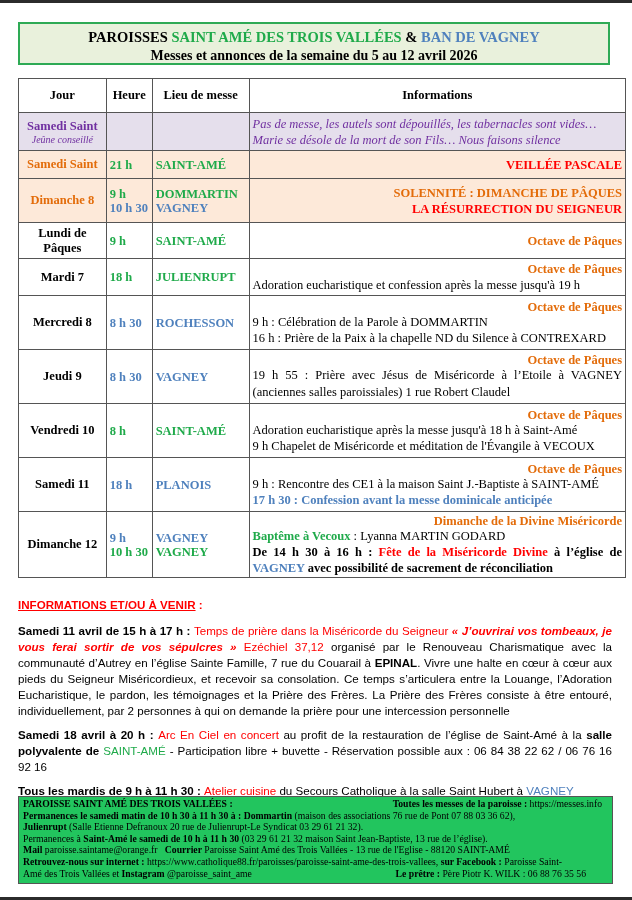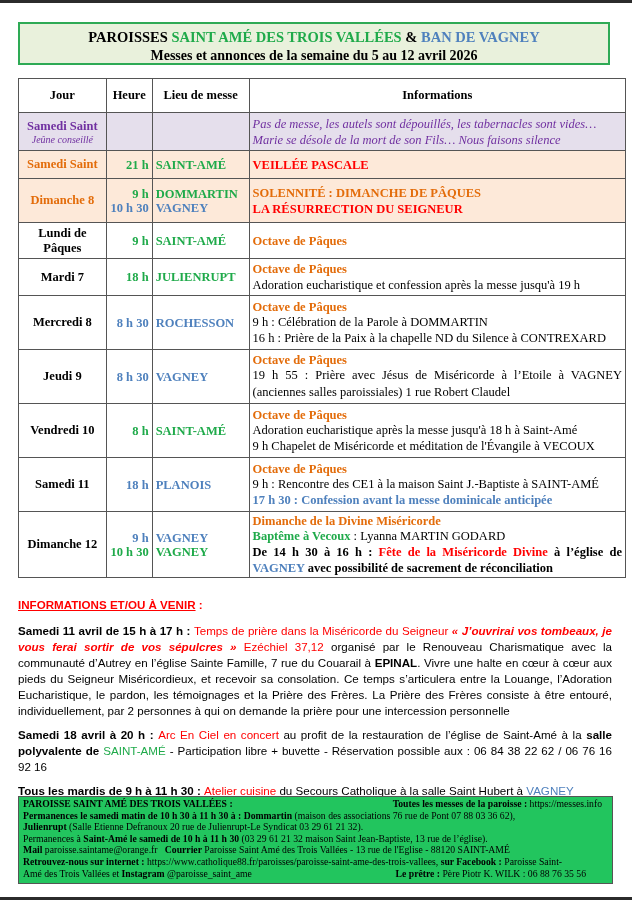--- a/index.html
+++ b/index.html
@@ -26,24 +26,24 @@
   table.sched {
     position: absolute; left: 18px; top: 78px; width: 608px;
     border-collapse: collapse; font-size: 12.5px;
   }
   table.sched td, table.sched th {
     border: 1px solid #555; padding: 0 3px; vertical-align: middle;
   }
   table.sched th { font-weight: bold; font-size: 12.5px; height: 33px; }
   col.c1 { width: 86px; } col.c2 { width: 45px; } col.c3 { width: 95px; } col.c4 { width: 369px; }
   .day { text-align: center; font-weight: bold; }
-  .time { text-align: right; font-weight: bold; line-height: 14px; }
+  .time { text-align: left; font-weight: bold; line-height: 14px; }
   .place { font-weight: bold; line-height: 14px; }
   .info { line-height: 16px; }
-  .ctr { text-align: left; }
+  .ctr { text-align: right; }
   .b { font-weight: bold; }
   .it { font-style: italic; }
   .row-purple td { background: #e5dfec; }
   .row-peach td { background: #fde9d9; }
   .small-it { font-size: 10px; font-weight: normal; font-style: italic; }
   .justify { text-align: justify; text-align-last: left; }
 
   .infos { position: absolute; left: 18px; top: 597px; width: 594px; font-family: "Liberation Sans", sans-serif; font-size: 11.6px; line-height: 16px; }
   .infos-heading { color: #ff0000; font-weight: bold; text-decoration: underline; font-size: 11.6px; }
   .infos p { margin: 0; text-align: justify; }

